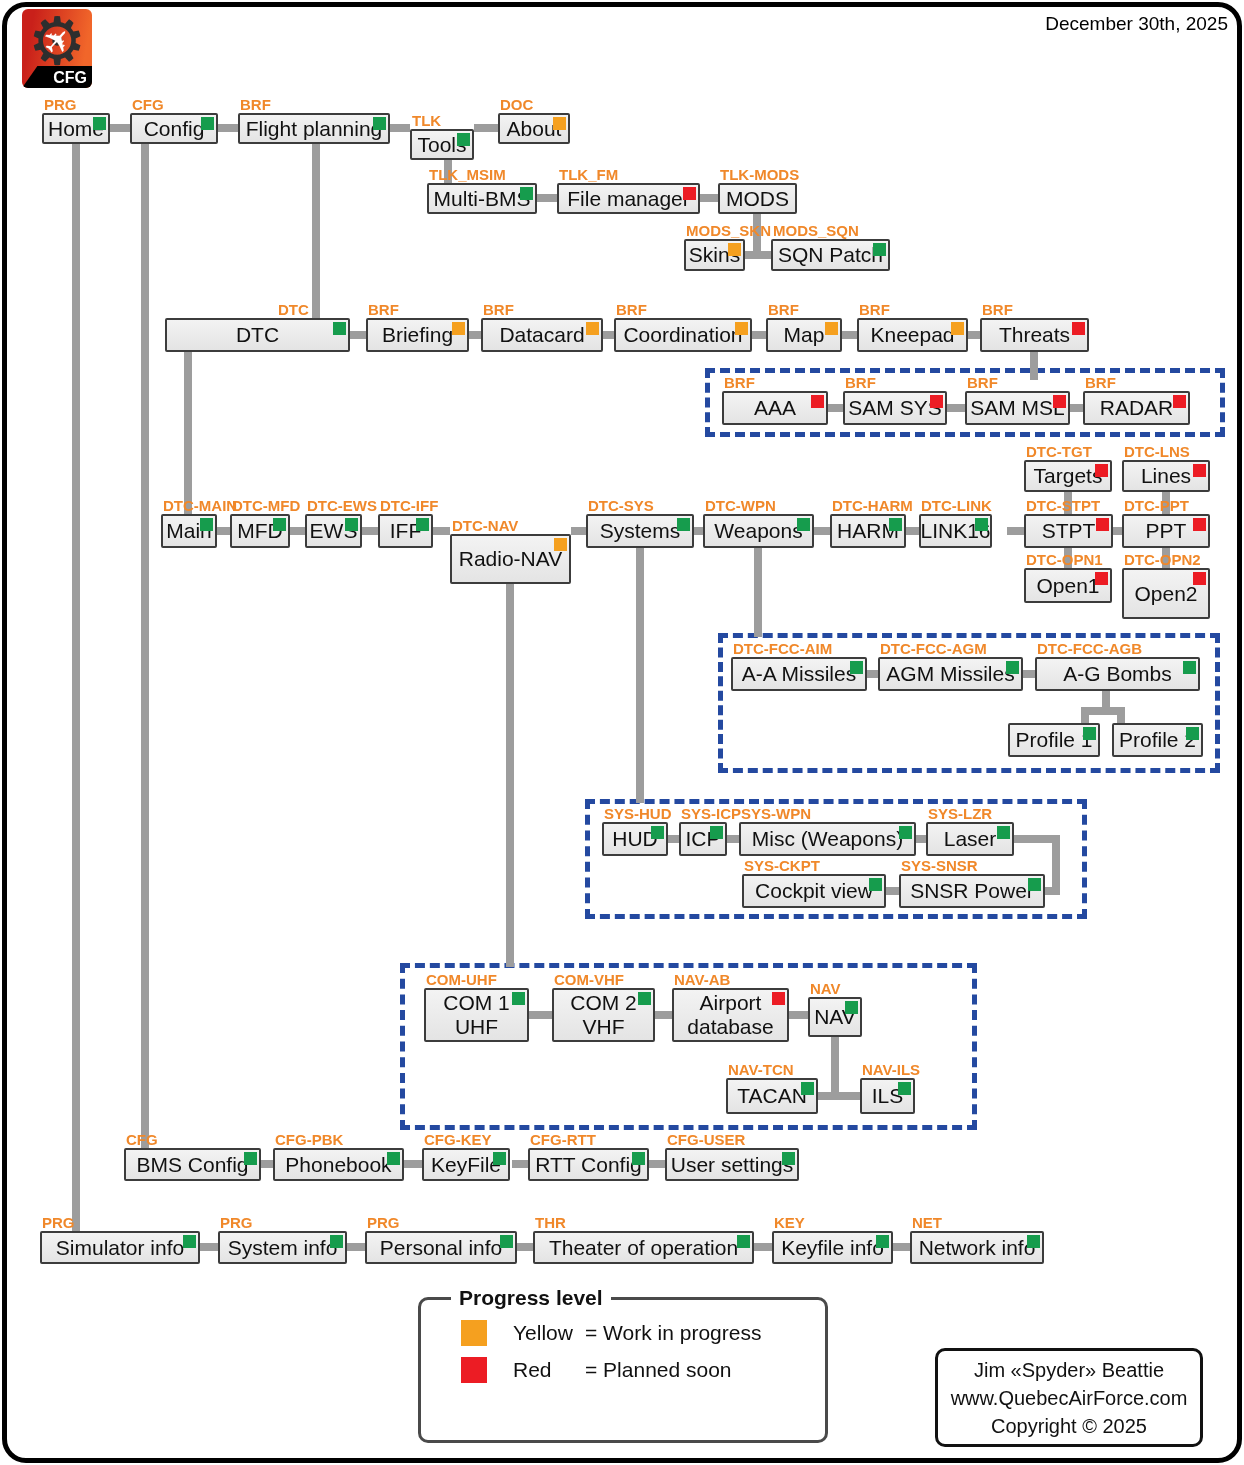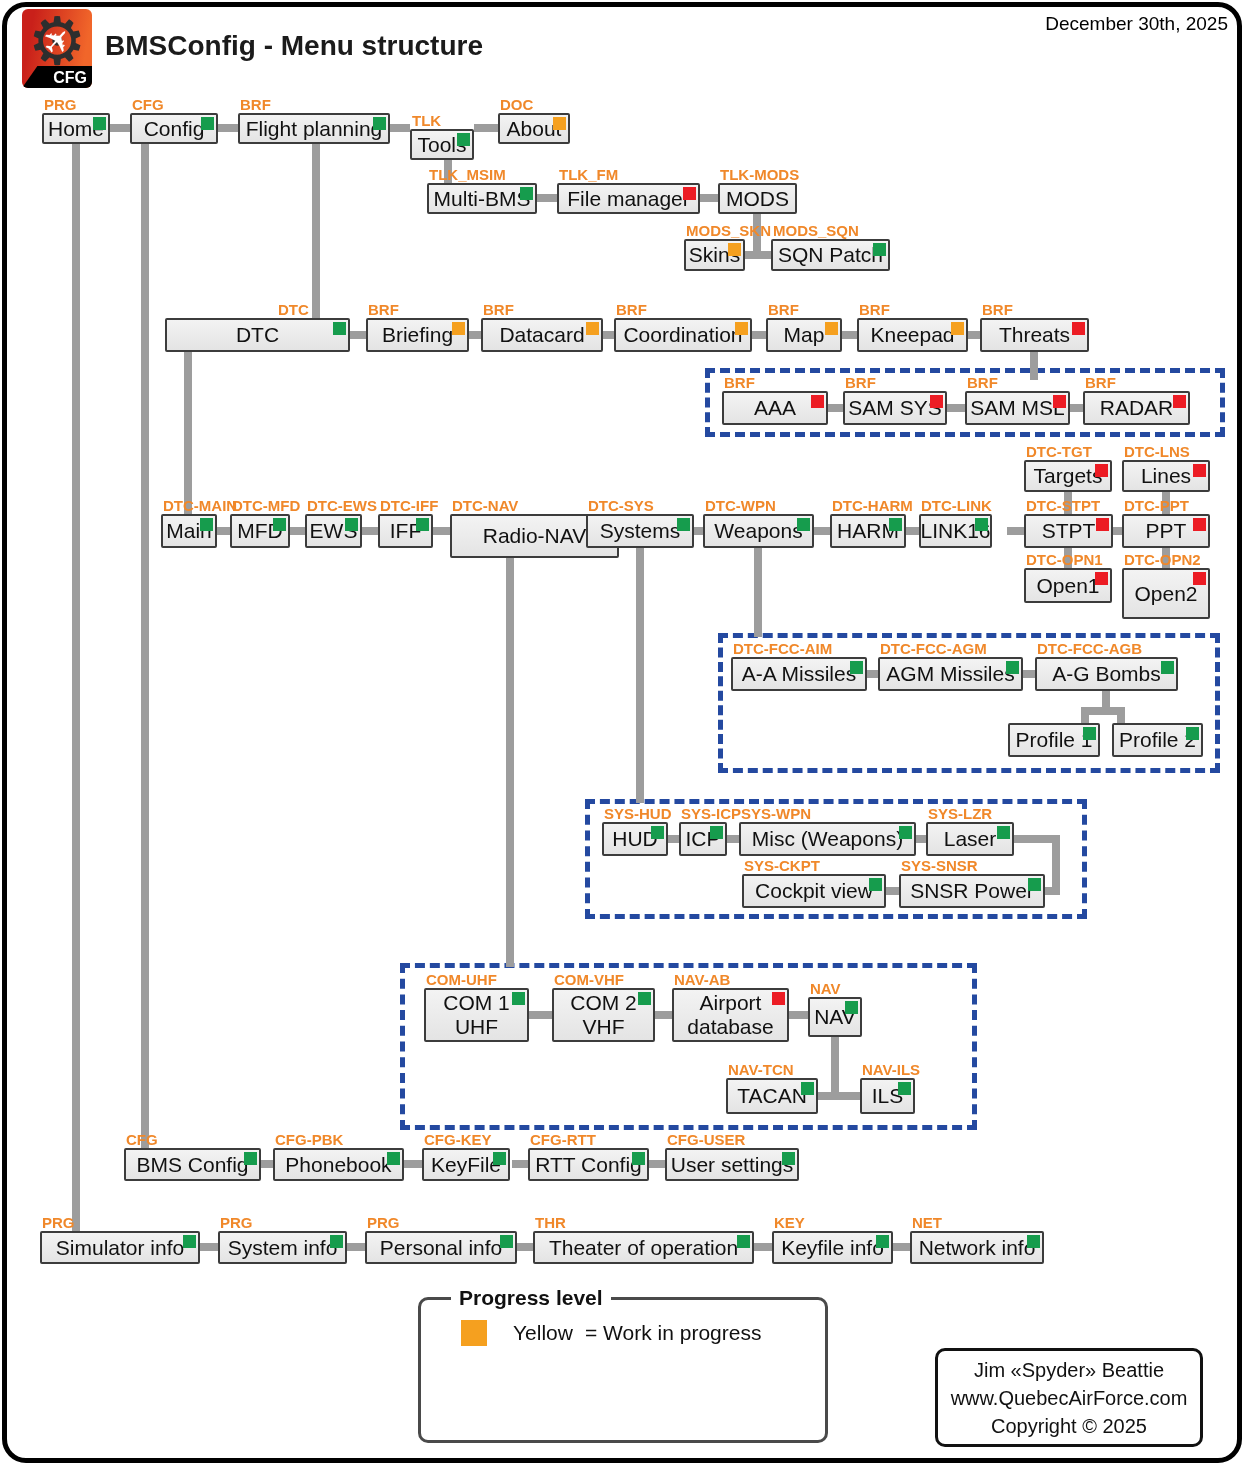--- a/index.html
+++ b/index.html
@@ -52,21 +52,20 @@
 <body>
 
 <div id="canvas">
   <div id="frame"></div>
 
   <div id="logo">
     <span class="gear">⚙</span>
     <span class="jet">✈</span>
     <div class="band">CFG</div>
   </div>
-  <div id="title">BMSConfig - Menu structure</div>
   <div id="date">December 30th, 2025</div>
 
   <div id="diagram">
       <div class="dashed" style="left: 705px; top: 368px; width: 520px; height: 69px;"></div>
       <div class="dashed" style="left: 718px; top: 633px; width: 502px; height: 140px;"></div>
       <div class="dashed" style="left: 585px; top: 799px; width: 502px; height: 120px;"></div>
       <div class="dashed" style="left: 400px; top: 963px; width: 577px; height: 167px;"></div>
       <div class="connector" style="left: 110px; top: 124px; width: 20px; height: 8px;"></div>
       <div class="connector" style="left: 218px; top: 124px; width: 20px; height: 8px;"></div>
       <div class="connector" style="left: 390px; top: 124px; width: 20px; height: 8px;"></div>
@@ -315,21 +314,21 @@
           <span class="chip st-green"></span>
         </div>
       </div>
       <div class="node" style="left: 378px; top: 514px; width: 55px; height: 34px;">
         <span class="tag">DTC-IFF</span>
         <div class="box">
           <div>IFF</div>
           <span class="chip st-green"></span>
         </div>
       </div>
-      <div class="node" style="left: 450px; top: 514px; width: 121px; height: 44px; padding-left: 48px;">
+      <div class="node" style="left: 450px; top: 534px; width: 121px; height: 50px;">
         <span class="tag">DTC-NAV</span>
         <div class="box">
           <div>Radio-NAV</div>
           <span class="chip st-yellow"></span>
         </div>
       </div>
       <div class="node" style="left: 586px; top: 514px; width: 108px; height: 34px;">
         <span class="tag">DTC-SYS</span>
         <div class="box">
           <div>Systems</div>
@@ -392,21 +391,21 @@
           <span class="chip st-green"></span>
         </div>
       </div>
       <div class="node" style="left: 878px; top: 657px; width: 145px; height: 34px;">
         <span class="tag">DTC-FCC-AGM</span>
         <div class="box">
           <div>AGM Missiles</div>
           <span class="chip st-green"></span>
         </div>
       </div>
-      <div class="node" style="left: 1035px; top: 657px; width: 143px; height: 34px;">
+      <div class="node" style="left: 1035px; top: 657px; width: 143px; height: 34px; padding-left: 22px;">
         <span class="tag">DTC-FCC-AGB</span>
         <div class="box">
           <div>A-G Bombs</div>
           <span class="chip st-green"></span>
         </div>
       </div>
       <div class="node" style="left: 1008px; top: 723px; width: 92px; height: 34px;">
         <div class="box">
           <div>Profile 1</div>
           <span class="chip st-green"></span>
@@ -584,20 +583,25 @@
       </div>
     </div>
 
   <div id="legend">
     <div class="ltitle">Progress level</div>
     <div class="rows">
         <div class="lrow">
           <span class="swatch st-yellow"></span>
           <span class="lname">Yellow</span>
           <span>= Work in progress</span>
+        </div>
+        <div class="lrow">
+          <span class="swatch st-red"></span>
+          <span class="lname">Red</span>
+          <span>= Planned soon</span>
         </div>
       </div>
   </div>
 
   <div id="credits">
       <div>Jim «Spyder» Beattie</div>
       <div>www.QuebecAirForce.com</div>
       <div>Copyright © 2025</div>
     </div>
 </div>

